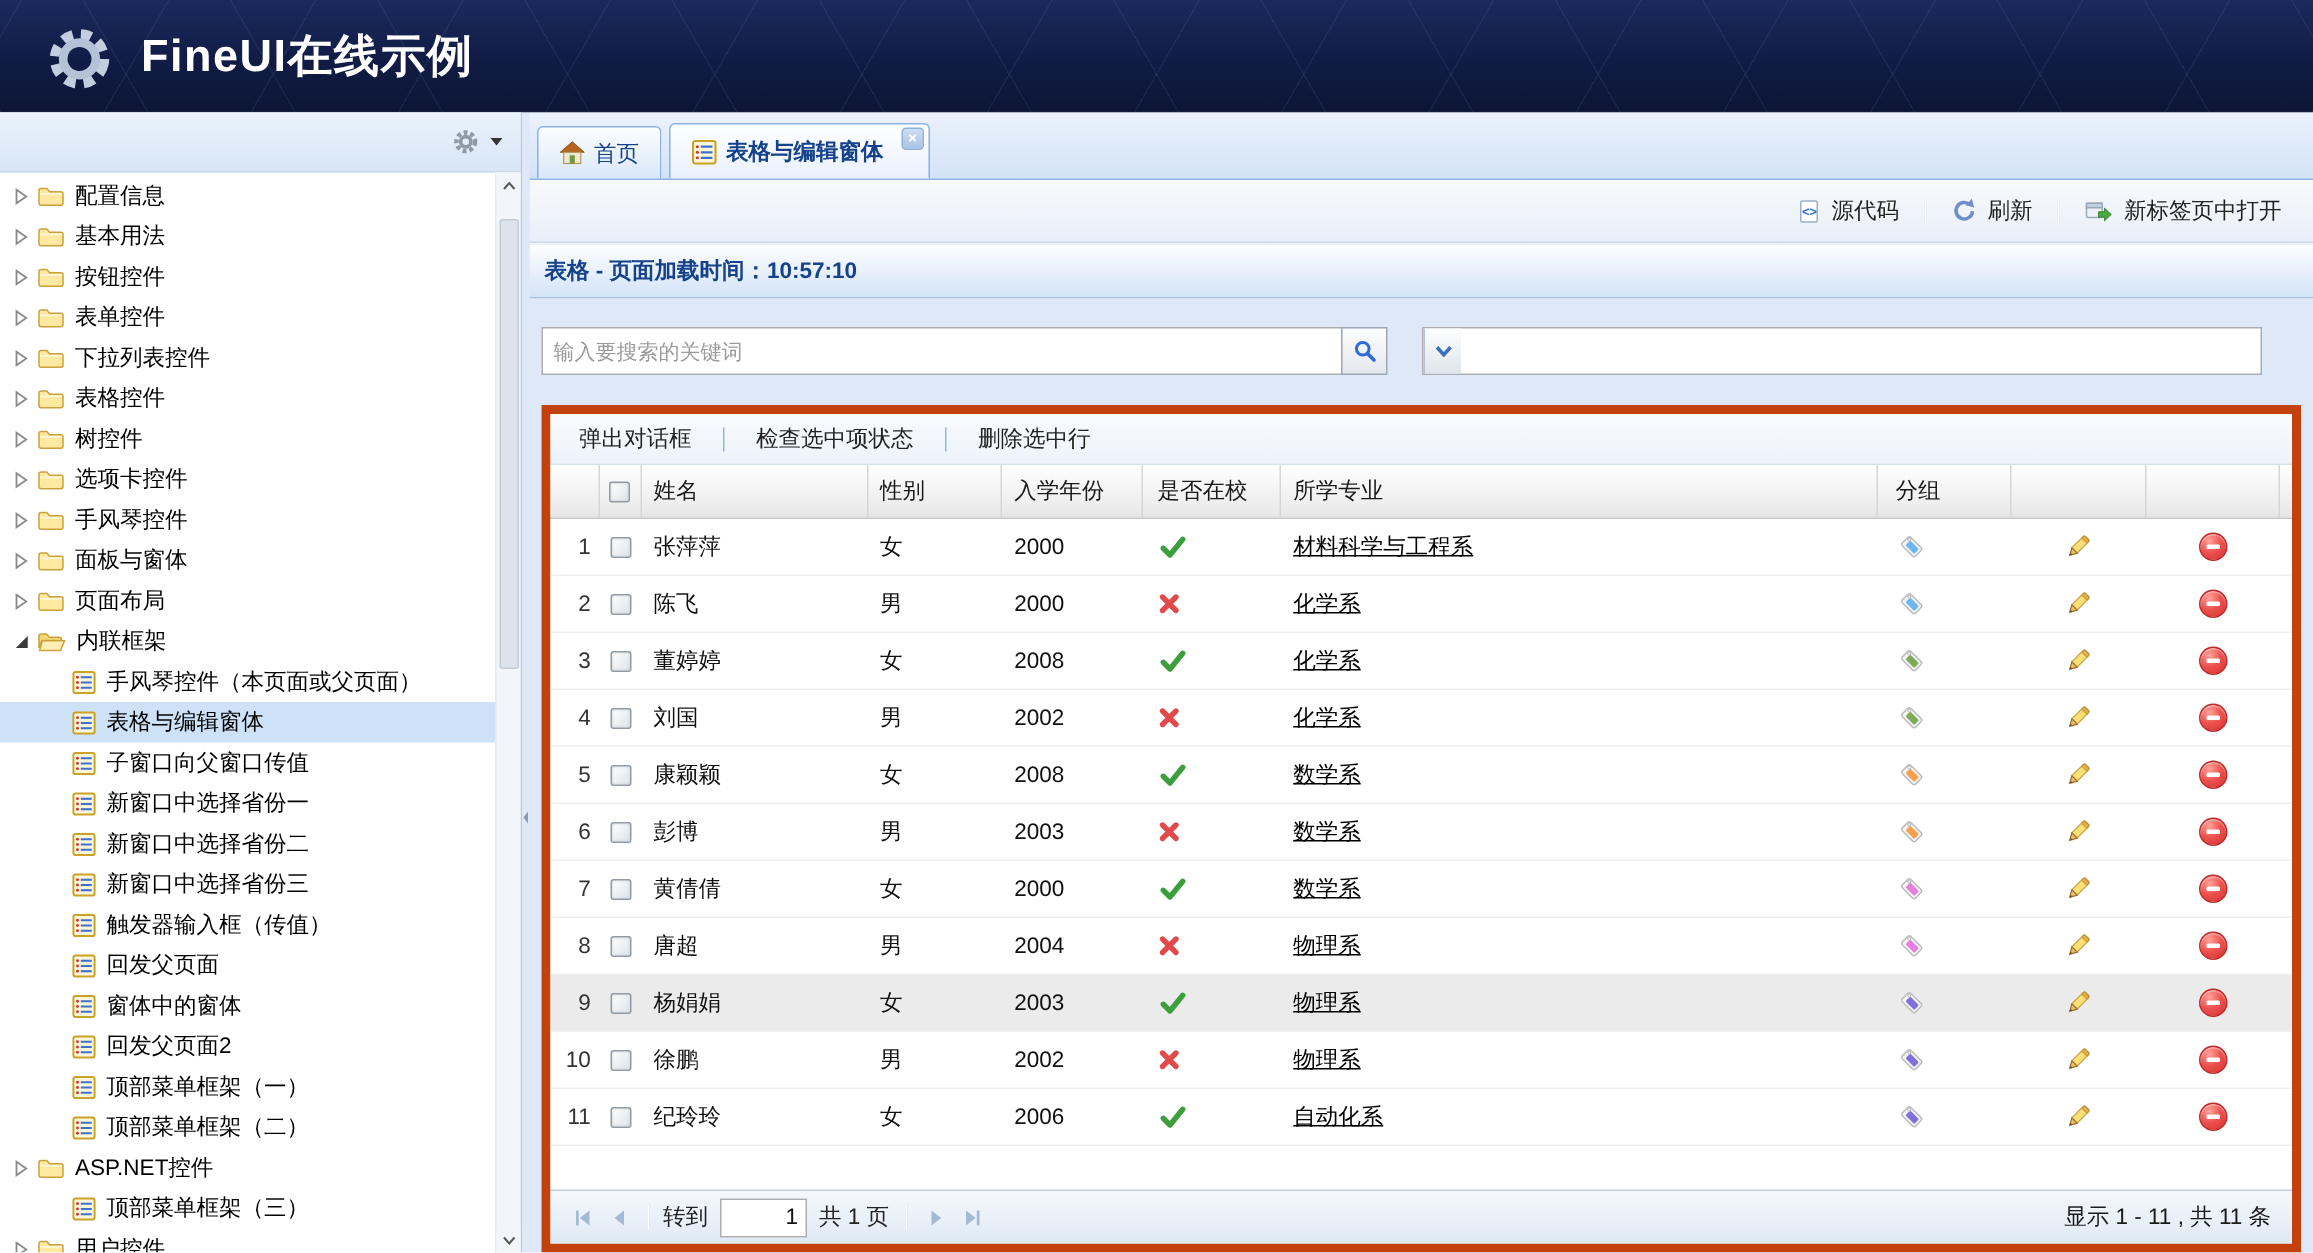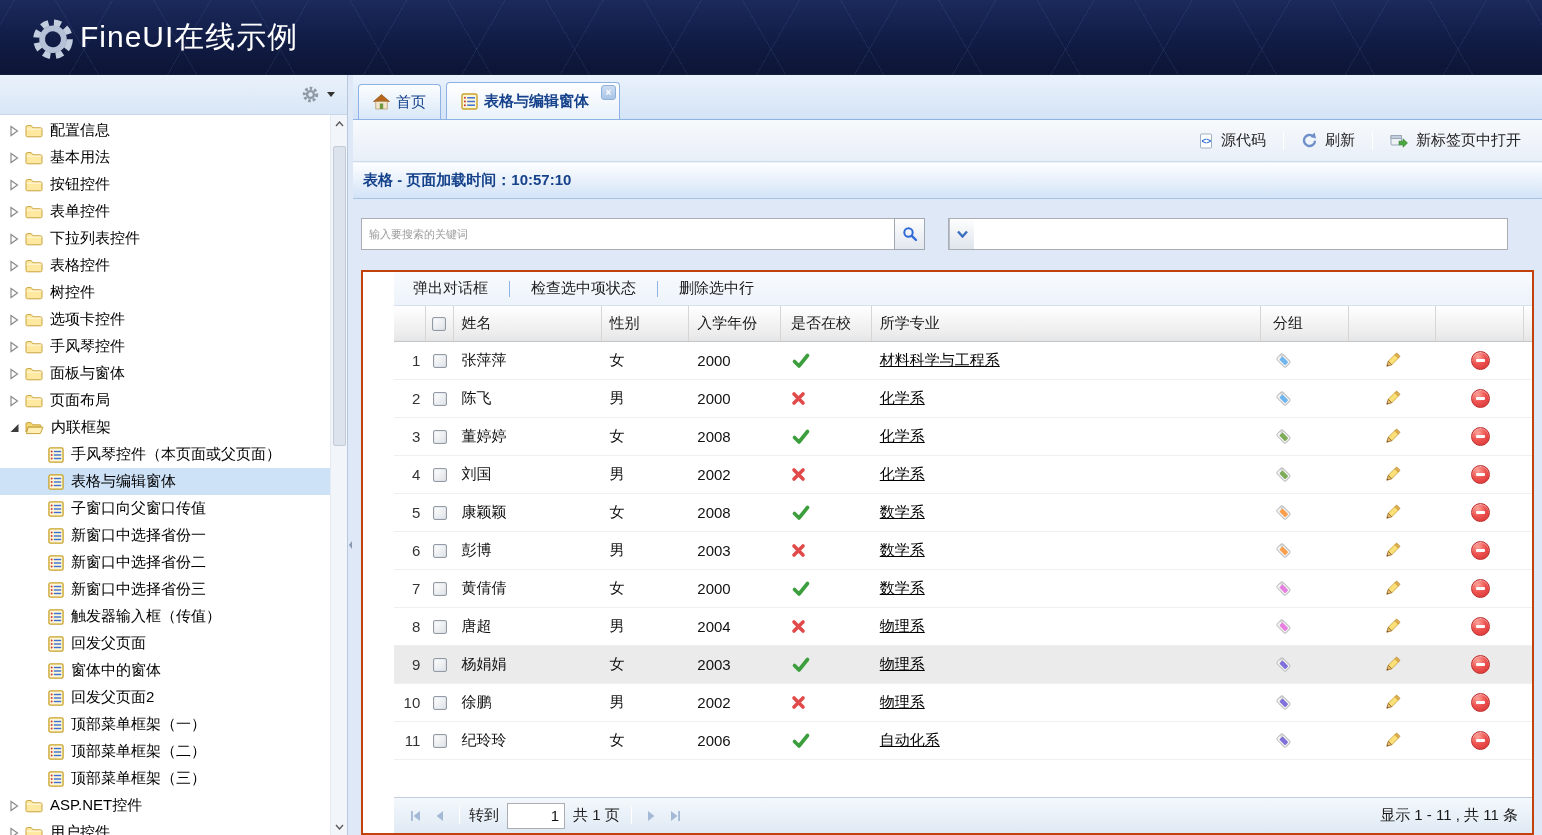--- a/index.html
+++ b/index.html
@@ -7,21 +7,21 @@
     font-family:"Liberation Sans","DejaVu Sans",sans-serif; }
   .app { width:1542px; height:835px; display:flex; flex-direction:column; background:#dfe8f6; }
 
   
   .topbar { height:75px; flex:0 0 75px; display:flex; align-items:center; padding-left:26px;
     background:
       repeating-linear-gradient(60deg, rgba(120,150,220,.10) 0 1px, transparent 1px 85px),
       repeating-linear-gradient(-60deg, rgba(120,150,220,.10) 0 1px, transparent 1px 85px),
       repeating-linear-gradient(0deg, rgba(120,150,220,.06) 0 1px, transparent 1px 120px),
       linear-gradient(180deg,#1b2a5c 0%, #111c45 55%, #0c1534 100%); }
-  .topbar h1 { color:#fff; font-size:30px; font-weight:normal; letter-spacing:1px; }
+  .topbar h1 { color:#fff; font-size:30px; font-weight:bold; margin-left:14px; letter-spacing:1px; }
 
   .main-row { flex:1; display:flex; min-height:0; }
 
   
   .sidebar { width:348px; flex:0 0 348px; background:#fff; display:flex; flex-direction:column; border-right:1px solid #b7c8de; }
   .side-toolbar { height:40px; flex:0 0 40px; display:flex; justify-content:flex-end; align-items:center;
     padding-right:12px; background:linear-gradient(#eaf2fb,#d8e6f6); border-bottom:1px solid #c6d7ec; }
   .gear-btn { display:flex; align-items:center; gap:7px; cursor:pointer; }
   .caret-down { width:0; height:0; border-left:4px solid transparent; border-right:4px solid transparent; border-top:5px solid #333; }
 
@@ -65,32 +65,32 @@
 
   .panel-header { height:37px; flex:0 0 37px; display:flex; align-items:center; padding-left:10px;
     background:linear-gradient(#fdfeff,#d3e3f7); border-top:1px solid #eef4fb; border-bottom:1px solid #a6c3e3;
     color:#15428b; font-size:15px; font-weight:bold; }
 
   .panel-body { flex:1; background:#dfe8f6; padding:19px 8px 0 8px; display:flex; flex-direction:column; min-height:0; }
 
   
   .filter-row { display:flex; flex:0 0 32px; }
   .searchbox { width:564px; display:flex; }
-  .searchbox input { flex:1; height:32px; border:1px solid #abadb3; border-right:none; padding:0 7px; font-size:11px;
+  .searchbox input { flex:1; height:32px; border:1px solid #abadb3; border-right:none; padding:0 7px; font-size:14px;
     font-family:inherit; color:#222; outline:none; }
   .searchbox input::placeholder { color:#9a9a9a; }
   .search-btn { width:31px; height:32px; border:1px solid #9fa8b3; background:linear-gradient(#fdfdfd,#e3e8ef);
     display:flex; align-items:center; justify-content:center; cursor:pointer; }
   .combo { width:560px; margin-left:23px; height:32px; display:flex; border:1px solid #abadb3; background:#fff; }
   .combo-value { flex:1; display:flex; align-items:center; padding-left:8px; font-size:15px; color:#111; }
   .combo-trigger { width:25px; border-left:1px solid #b9c2cc; background:linear-gradient(#fefefe,#dfe5ec);
     display:flex; align-items:center; justify-content:center; cursor:pointer; }
 
   
-  .grid { margin-top:20px; flex:1; background:#fff; border:2px solid #c2410c; display:flex; flex-direction:column; min-height:0;padding-left:31px; }
+  .grid { margin-top:20px; flex:1; background:#fff; border:6px solid #c2410c; display:flex; flex-direction:column; min-height:0; }
   .grid-toolbar { height:34px; flex:0 0 34px; display:flex; align-items:center; padding-left:4px;
     background:linear-gradient(#f8fbfe,#edf3fa); border-bottom:1px solid #d7e2ef; }
   .gt-btn { padding:0 15px; font-size:15px; color:#222; cursor:pointer; }
   .gt-sep { width:1px; height:16px; background:#8fb5e2; margin:0 6px; }
 
   .grid-header { height:36px; flex:0 0 36px; display:flex; background:linear-gradient(#ffffff,#ececed 80%,#e4e5e6);
     border-bottom:1px solid #c5c5c5; font-size:15px; color:#1a1a1a; }
   .grid-header .c { border-right:1px solid #d6d6d6; }
   .grid-body { flex:0 0 auto; }
   .grow { height:38px; display:flex; background:#fff; border-bottom:1px solid #efefef; font-size:15px; color:#111; }
@@ -531,50 +531,50 @@
         <line x1="6.2" y1="4.8" x2="14" y2="4.8" stroke="#3f6fd1" stroke-width="1.5"></line>
         <line x1="6.2" y1="8.5" x2="14" y2="8.5" stroke="#3f6fd1" stroke-width="1.5"></line>
         <line x1="6.2" y1="12.2" x2="14" y2="12.2" stroke="#3f6fd1" stroke-width="1.5"></line>
         <circle cx="3.9" cy="4.8" r="1" fill="#cc3333"></circle>
         <circle cx="3.9" cy="8.5" r="1" fill="#cc3333"></circle>
         <circle cx="3.9" cy="12.2" r="1" fill="#cc3333"></circle>
       </svg>
     </span>
     <span class="tree-label">顶部菜单框架（二）</span>
   </li>
+            <li class="tree-item folder-collapsed">
+    <span class="tw arrow-c">
+      <svg width="11" height="12" viewBox="0 0 11 12">
+                  <polygon points="2,1.5 8.5,6 2,10.5" fill="#ffffff" stroke="#8a8a8a" stroke-width="1.2"></polygon>
+                </svg>
+    </span>
+
+    <span class="tw ic-folder">
+      <svg width="18" height="15" viewBox="0 0 18 15">
+        <path d="M1,4 Q1,2.6 2.4,2.6 H6.2 L8,4.8 H15.6 Q17,4.8 17,6.2 V12.4 Q17,13.8 15.6,13.8 H2.4 Q1,13.8 1,12.4 Z" fill="#ffe9a0" stroke="#c9a23d"></path>
+        <path d="M1.6,6.2 H16.4" stroke="#fff6d5" stroke-width="1.2"></path>
+      </svg>
+    </span>
+
+    <span class="tree-label">ASP.NET控件</span>
+  </li>
             <li class="tree-item leaf">
 
     <span class="tw ic-leaf">
       <svg width="16" height="16" viewBox="0 0 17 17">
         <rect x="1" y="1" width="15" height="15" rx="1.5" fill="#fdf7da" stroke="#c9a227" stroke-width="1.4"></rect>
         <line x1="6.2" y1="4.8" x2="14" y2="4.8" stroke="#3f6fd1" stroke-width="1.5"></line>
         <line x1="6.2" y1="8.5" x2="14" y2="8.5" stroke="#3f6fd1" stroke-width="1.5"></line>
         <line x1="6.2" y1="12.2" x2="14" y2="12.2" stroke="#3f6fd1" stroke-width="1.5"></line>
         <circle cx="3.9" cy="4.8" r="1" fill="#cc3333"></circle>
         <circle cx="3.9" cy="8.5" r="1" fill="#cc3333"></circle>
         <circle cx="3.9" cy="12.2" r="1" fill="#cc3333"></circle>
       </svg>
     </span>
     <span class="tree-label">顶部菜单框架（三）</span>
-  </li>
-            <li class="tree-item folder-collapsed">
-    <span class="tw arrow-c">
-      <svg width="11" height="12" viewBox="0 0 11 12">
-                  <polygon points="2,1.5 8.5,6 2,10.5" fill="#ffffff" stroke="#8a8a8a" stroke-width="1.2"></polygon>
-                </svg>
-    </span>
-
-    <span class="tw ic-folder">
-      <svg width="18" height="15" viewBox="0 0 18 15">
-        <path d="M1,4 Q1,2.6 2.4,2.6 H6.2 L8,4.8 H15.6 Q17,4.8 17,6.2 V12.4 Q17,13.8 15.6,13.8 H2.4 Q1,13.8 1,12.4 Z" fill="#ffe9a0" stroke="#c9a23d"></path>
-        <path d="M1.6,6.2 H16.4" stroke="#fff6d5" stroke-width="1.2"></path>
-      </svg>
-    </span>
-
-    <span class="tree-label">ASP.NET控件</span>
   </li>
             <li class="tree-item folder-collapsed">
     <span class="tw arrow-c">
       <svg width="11" height="12" viewBox="0 0 11 12">
                   <polygon points="2,1.5 8.5,6 2,10.5" fill="#ffffff" stroke="#8a8a8a" stroke-width="1.2"></polygon>
                 </svg>
     </span>
 
     <span class="tw ic-folder">
       <svg width="18" height="15" viewBox="0 0 18 15">

